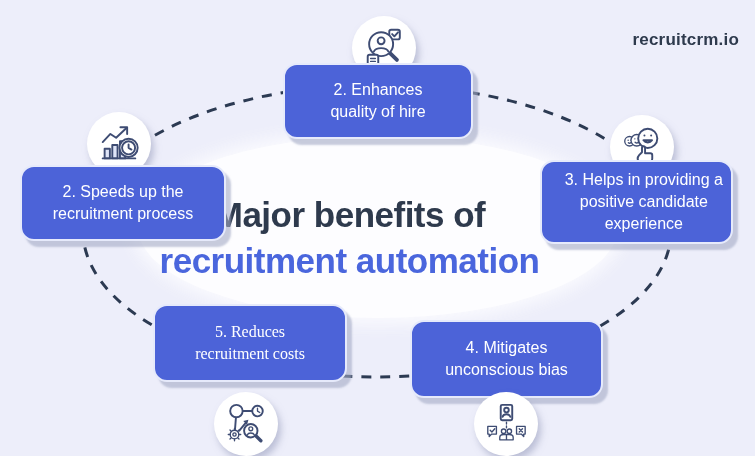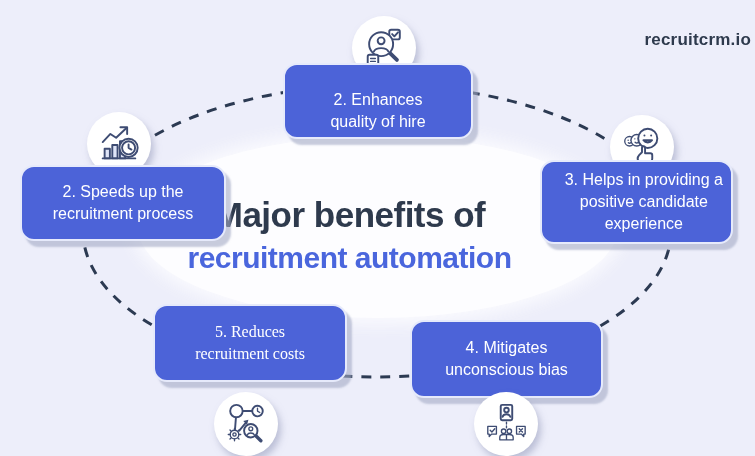--- a/index.html
+++ b/index.html
@@ -16,26 +16,26 @@
   *{margin:0;padding:0;box-sizing:border-box;}
   html,body{width:755px;height:456px;}
   body{font-family:"Liberation Sans","DejaVu Sans",sans-serif;background:var(--bg);overflow:hidden;}
   .stage{position:relative;width:755px;height:456px;background:var(--bg);overflow:hidden;}
 
   .blob{position:absolute;left:138px;top:136px;width:480px;height:182px;background:#fdfdff;
         border-radius:50%;z-index:0;box-shadow:0 0 18px 6px rgba(253,253,255,.9);}
   .orbit{position:absolute;left:0;top:0;z-index:1;}
   .orbit ellipse{fill:none;stroke:var(--dash);stroke-width:3;stroke-dasharray:10 9;}
 
-  .logo{position:absolute;top:30px;right:4px;z-index:5;font-size:17px;font-weight:700;
+  .logo{position:absolute;top:30px;right:16px;z-index:5;font-size:17px;font-weight:700;
         color:var(--title-dark);letter-spacing:.2px;}
 
   .title{position:absolute;left:0;top:192px;width:699px;text-align:center;z-index:2;line-height:1.3;}
   .title .t1{font-size:35px;font-weight:700;color:var(--title-dark);letter-spacing:-.5px;}
-  .title .t2{font-size:30px;font-weight:700;color:var(--title-blue);letter-spacing:-.5px;}
+  .title .t2{font-size:35px;font-weight:700;color:var(--title-blue);letter-spacing:-.5px;}
 
   .card{position:absolute;z-index:3;background:var(--box-blue);border:2px solid var(--box-border);
         border-radius:14px;display:flex;align-items:center;justify-content:center;
         box-shadow:5px 6px 2px var(--box-shadow);}
   .card-label{color:#fff;font-size:16px;font-weight:500;line-height:22px;text-align:center;
         white-space:pre-line;padding:4px 8px;}
 
   .badge{position:absolute;width:64px;height:64px;border-radius:50%;background:#fff;
         display:flex;align-items:center;justify-content:center;
         box-shadow:3px 5px 7px rgba(146,152,184,.55);}
@@ -44,21 +44,21 @@
   .badge svg{width:46px;height:46px;}
   .badge svg *{stroke:var(--icon-stroke);stroke-width:2;fill:none;stroke-linecap:round;stroke-linejoin:round;}
   .badge svg .fw{fill:#fff;}
   .badge svg .fa{fill:var(--icon-accent);}
   .badge svg .fs{fill:var(--icon-stroke);stroke:none;}
   .badge svg .thin{stroke-width:1.4;}
   .badge svg text{stroke:none;}
 
   
   #card1{left:20px;top:165px;width:206px;height:76px;}
-  #card2{left:283px;top:63px;width:190px;height:76px;align-items:flex-end;}
+  #card2{left:283px;top:63px;width:190px;height:76px;}
   #card3{left:540px;top:160px;width:193px;height:84px;justify-content:flex-end;}
   #card4{left:410px;top:320px;width:193px;height:78px;}
   #card5{left:153px;top:304px;width:194px;height:78px;font-family:Liberation Serif, serif;}
   #badge1{left:87px;top:112px;}
   #badge2{left:352px;top:16px;}
   #badge3{left:610px;top:115px;}
   #badge4{left:474px;top:392px;}
   #badge5{left:214px;top:392px;}
 </style>
 </head>

